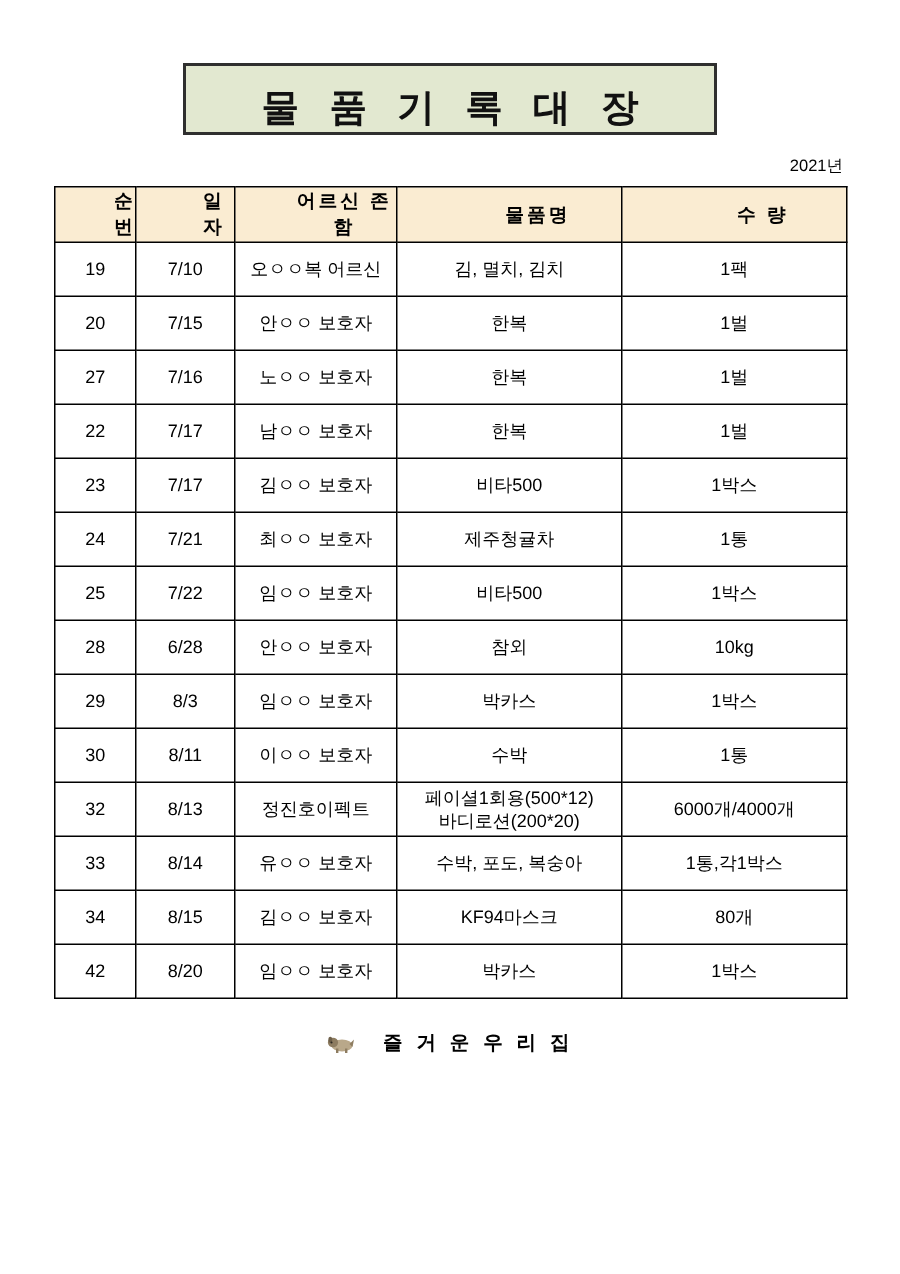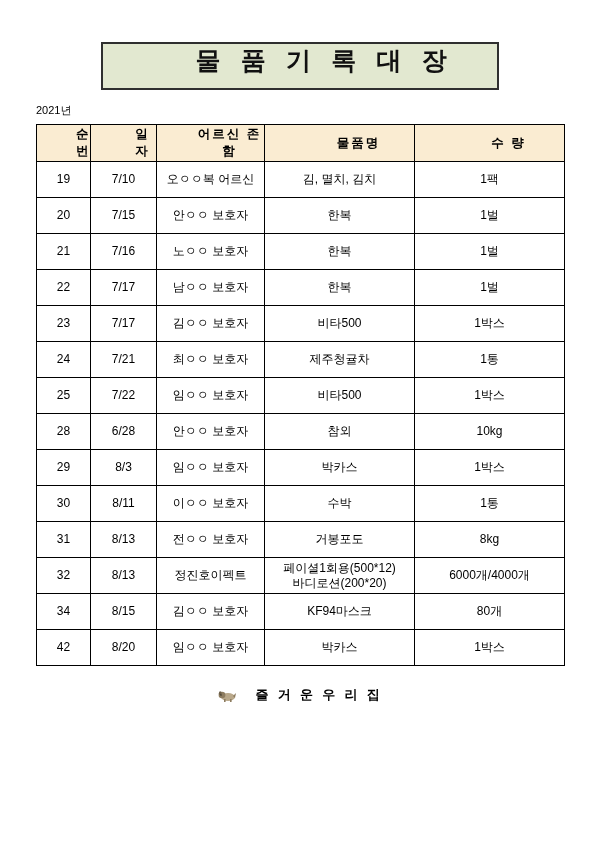--- a/index.html
+++ b/index.html
@@ -26,35 +26,35 @@
     margin-top: 42px;
     display: flex;
     justify-content: center;
   }
   .title-box {
     width: 352px;
     height: 44px;
     background: #e2e8d0;
     border: 2px solid #2f2f2f;
     display: flex;
-    align-items: flex-start;
+    align-items: flex-end;
     justify-content: center;
-    padding-left: 42px;
   }
   .title-text {
     font-size: 25px;
     font-weight: bold;
     letter-spacing: 7px;
     font-family: "Liberation Serif", serif;
     color: #111111;
     padding-left: 7px;
   }
   .year-row {
     margin-top: 13px;
     display: flex;
+    justify-content: flex-end;
     padding-right: 2px;
   }
   .year-text {
     font-size: 11px;
     color: #000000;
   }
   table.ledger {
     margin-top: 6px;
     border-collapse: collapse;
     width: 528px;
@@ -150,21 +150,21 @@
           <td>1팩</td>
         </tr>
         <tr>
           <td>20</td>
           <td>7/15</td>
           <td>안ㅇㅇ 보호자</td>
           <td>한복</td>
           <td>1벌</td>
         </tr>
         <tr>
-          <td>21</td>
+          <td>27</td>
           <td>7/16</td>
           <td>노ㅇㅇ 보호자</td>
           <td>한복</td>
           <td>1벌</td>
         </tr>
         <tr>
           <td>22</td>
           <td>7/17</td>
           <td>남ㅇㅇ 보호자</td>
           <td>한복</td>
@@ -206,32 +206,32 @@
           <td>1박스</td>
         </tr>
         <tr>
           <td>30</td>
           <td>8/11</td>
           <td>이ㅇㅇ 보호자</td>
           <td>수박</td>
           <td>1통</td>
         </tr>
         <tr>
-          <td>31</td>
-          <td>8/13</td>
-          <td>전ㅇㅇ 보호자</td>
-          <td>거봉포도</td>
-          <td>8kg</td>
-        </tr>
-        <tr>
           <td>32</td>
           <td>8/13</td>
           <td>정진호이펙트</td>
           <td class="cell-multi">페이셜1회용(500*12)<br>바디로션(200*20)</td>
           <td>6000개/4000개</td>
+        </tr>
+        <tr>
+          <td>33</td>
+          <td>8/14</td>
+          <td>유ㅇㅇ 보호자</td>
+          <td>수박, 포도, 복숭아</td>
+          <td>1통,각1박스</td>
         </tr>
         <tr>
           <td>34</td>
           <td>8/15</td>
           <td>김ㅇㅇ 보호자</td>
           <td>KF94마스크</td>
           <td>80개</td>
         </tr>
         <tr>
           <td>42</td>

